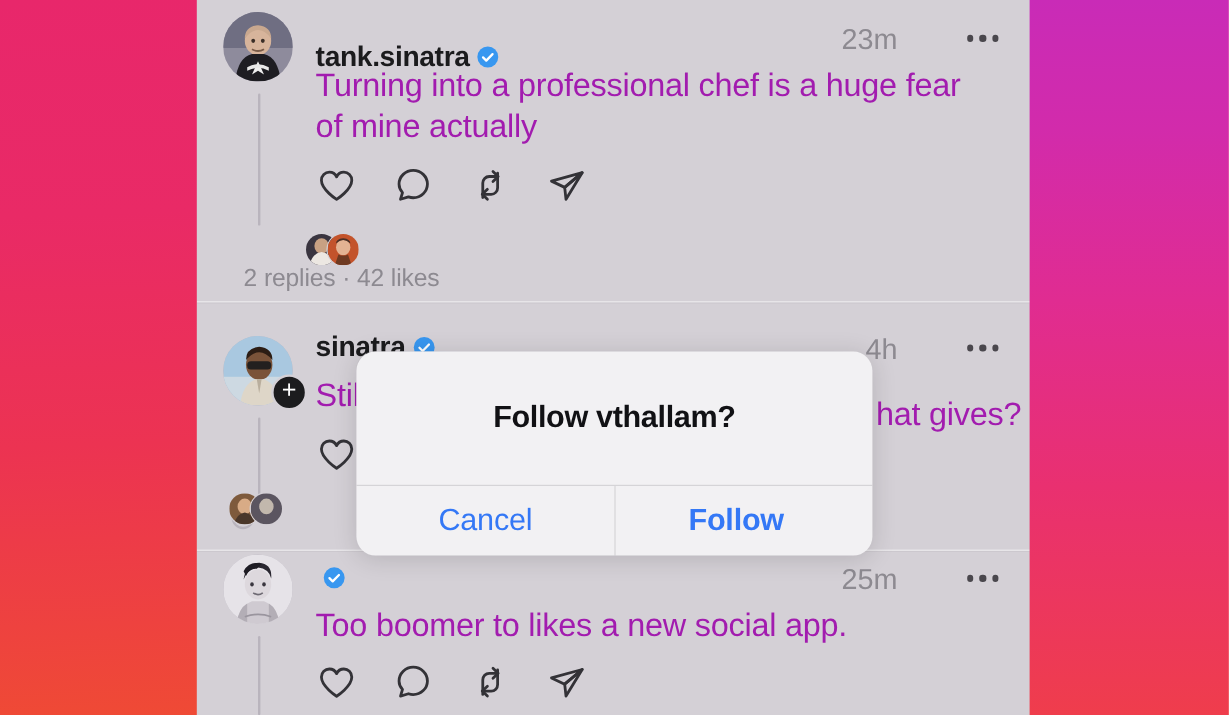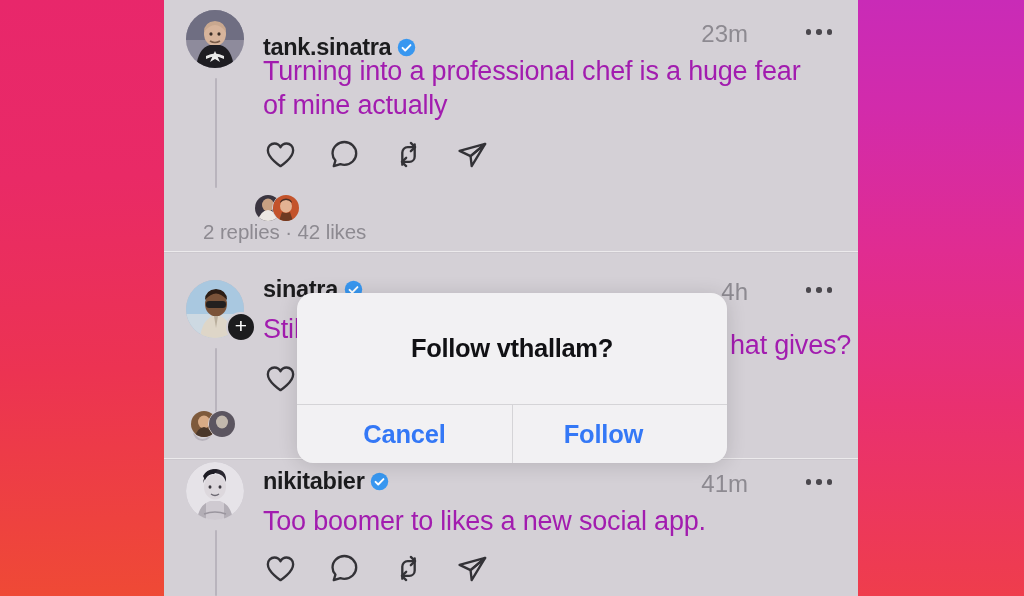--- a/index.html
+++ b/index.html
@@ -207,22 +207,22 @@
     align-items: center;
     justify-content: center;
     color: #3478f6;
     font-size: 25.5px;
     letter-spacing: -0.2px;
     cursor: pointer;
     background: transparent;
     border: none;
     font-family: "Liberation Sans", sans-serif;
   }
-  #alert-cancel { left: 0; font-weight: bold; }
-  #alert-confirm { right: 16px; font-weight: bold; }
+  #alert-cancel { left: 0; font-weight: normal; }
+  #alert-confirm { right: 6px; font-weight: bold; }
 </style>
 </head>
 <body>
 
 <div id="stage">
 
   <div id="bg-left"></div>
   <div id="bg-right"></div>
 
   <div id="feed">
@@ -395,27 +395,27 @@
           <ellipse cx="34" cy="25" rx="1.5" ry="1.7" fill="#3a373f"></ellipse>
           <path d="M25 32 Q29 35 33 32" stroke="#6e6a73" stroke-width="1.4" fill="none"></path>
           <path d="M11 58 Q13 43 24 39 L34 39 Q45 43 47 58 Z" fill="#cfcad1"></path>
           <path d="M11 58 Q13 45 20 41 L20 58 Z" fill="#b3aeb6"></path>
           <path d="M38 41 Q45 45 47 58 L38 58 Z" fill="#b3aeb6"></path>
           <path d="M18 52 Q29 48 40 52" stroke="#9a959e" stroke-width="1.4" fill="none"></path>
         </svg>
       </div>
 
       <div class="username" style="left:99px; top:468px;">
-        <span>nikitabier</span><span class="verified"><svg width="19" height="19" viewBox="0 0 24 24">
+        <span class="verified"><svg width="19" height="19" viewBox="0 0 24 24">
               <circle cx="12" cy="12" r="11" fill="#3897f0"></circle>
               <path d="M7 12.4 L10.4 15.8 L17 9" stroke="#fff" stroke-width="2.4" fill="none" stroke-linecap="round" stroke-linejoin="round"></path>
             </svg></span>
       </div>
 
-      <div class="timestamp" style="right:110px; top:470px;">41m</div>
+      <div class="timestamp" style="right:110px; top:470px;">25m</div>
       <div class="dots" style="right:26px; top:479px;">
         <i></i>
           <i></i>
           <i></i>
       </div>
 
       <div class="body-text" style="left:99px; top:504px; width:560px;">Too boomer to likes a new social app.</div>
 
       <div class="actions" style="left:100px; top:552px;">
         <span class="act">

